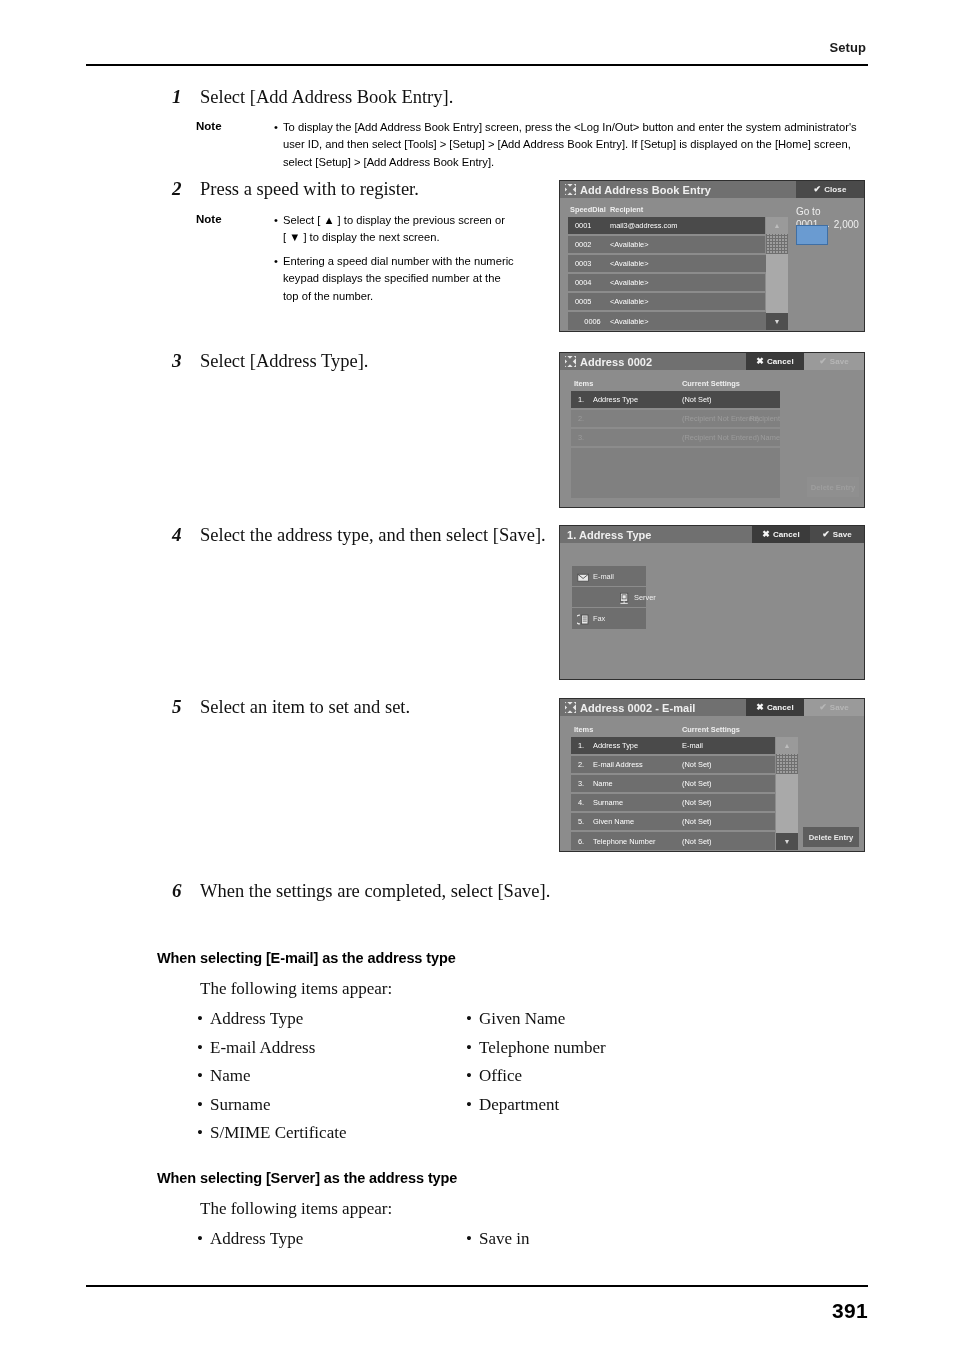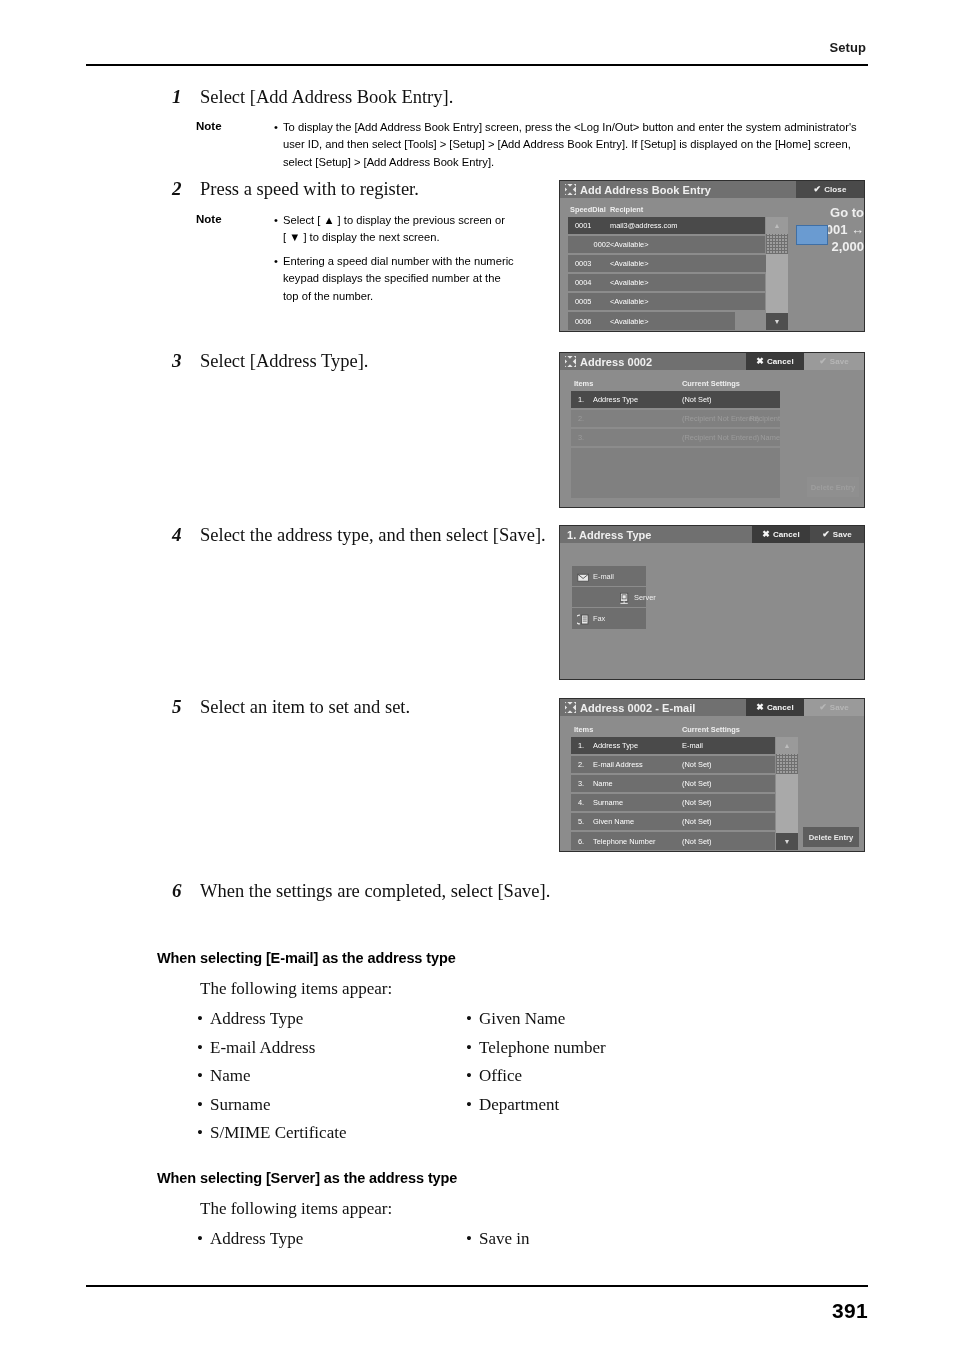--- a/index.html
+++ b/index.html
@@ -128,21 +128,21 @@
     position: absolute; width: 22px; background: #a9a9a9;
   }
   .sb-grip {
     position: absolute; width: 22px; height: 20px;
     background:
       repeating-linear-gradient(0deg,#6f6f6f 0 1px,transparent 1px 3px),
       repeating-linear-gradient(90deg,#6f6f6f 0 1px,transparent 1px 3px),
       #9e9e9e;
   }
 
-  .goto-lbl { position: absolute; font-size: 13px; font-weight:700; color:#efefef; line-height: 1.3; text-align: right; }
+  .goto-lbl { position: absolute; font-size: 10px; font-weight:400; color:#efefef; line-height: 1.3; }
   .goto-box {
     position: absolute; background: #6a9bd1; border: 1px solid #3f6fa5;
   }
 
   .del-btn {
     position: absolute; background: #5e5e5e; color:#e9e9e9;
     font-size: 7.6px; font-weight: 700;
     display:flex; align-items:center; justify-content:center;
   }
   .del-btn.off { background: #8f8f8f; color:#9e9e9e; }
@@ -234,37 +234,37 @@
       </span>
     </div>
 
     <div class="col-head" style="left:10px; top:24px;">SpeedDial</div>
     <div class="col-head" style="left:50px; top:24px;">Recipient</div>
 
     <div class="lrow sel" style="left:8px; top:36px; width:197px;">
       <span class="c1">0001</span>
       <span class="c2">mail3@address.com</span>
     </div>
-    <div class="lrow" style="left:8px; top:55px; width:197px;text-align:right;">
+    <div class="lrow" style="left:8px; top:55px; width:197px;">
       <span class="c1">0002</span>
       <span class="c2">&lt;Available&gt;</span>
     </div>
     <div class="lrow" style="left:8px; top:74px; width:220px;">
       <span class="c1">0003</span>
       <span class="c2">&lt;Available&gt;</span>
     </div>
     <div class="lrow" style="left:8px; top:93px; width:197px;">
       <span class="c1">0004</span>
       <span class="c2">&lt;Available&gt;</span>
     </div>
     <div class="lrow" style="left:8px; top:112px; width:197px;">
       <span class="c1">0005</span>
       <span class="c2">&lt;Available&gt;</span>
     </div>
-    <div class="lrow" style="left:8px; top:131px; width:167px; border-bottom:none;">
+    <div class="lrow" style="left:8px; top:131px; width:219px; border-bottom:none;text-align:center;">
       <span class="c1">0006</span>
       <span class="c2">&lt;Available&gt;</span>
     </div>
 
     <div class="sbar" style="left:206px; top:36px; width:22px; height:113px;">
       <div class="sb-arrow up" style="left:0; top:0;">▲</div>
       <div class="sb-grip" style="left:0; top:17px;"></div>
       <div class="sb-thumb" style="left:0; top:37px; height:59px;"></div>
       <div class="sb-arrow" style="left:0; top:96px;">▼</div>
     </div>

